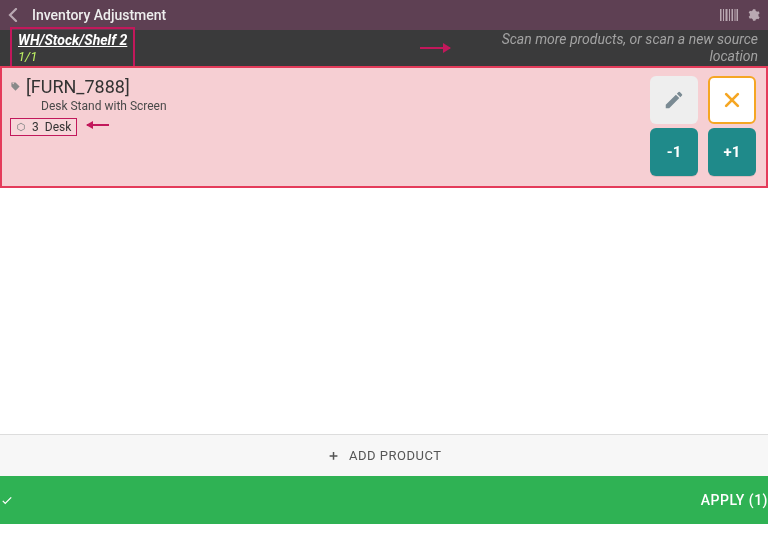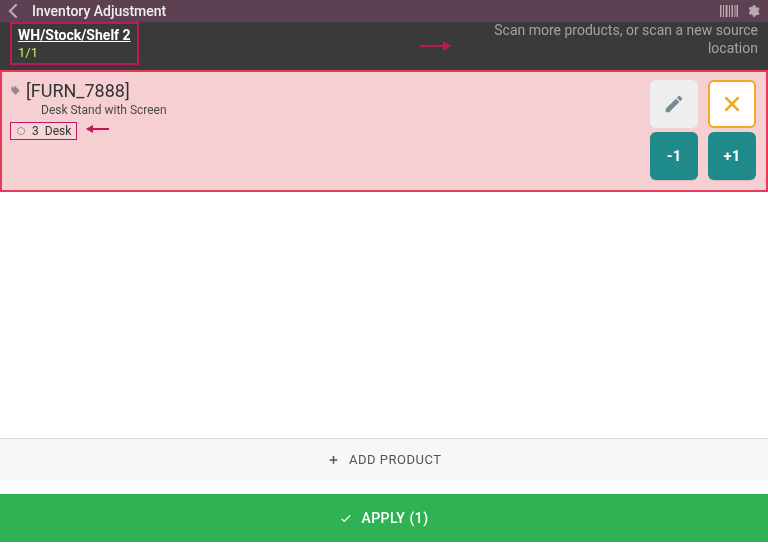--- a/index.html
+++ b/index.html
@@ -1,37 +1,38 @@
 <!DOCTYPE html>
 <html><head>
 <meta charset="utf-8">
 <style>
   * { box-sizing: border-box; margin: 0; padding: 0; font-family: -apple-system, BlinkMacSystemFont, "Segoe UI", Roboto, Arial, sans-serif; }
   html, body { width: 768px; height: 550px; overflow: hidden; background: #fff; }
   .topbar {
-    height: 22px;
+    height: 30px;
     background: #5e4053;
     color: #d6cdd2;
     display: flex;
     align-items: center;
     padding: 0 8px;
     font-size: 14px;
   }
   .topbar .back { width: 18px; color: #b9a8b2; cursor: pointer; }
   .topbar .title { font-weight: 500; color: #eee; margin-left: 6px; flex: 1; }
   .topbar .right-icons { display: flex; gap: 8px; align-items: center; }
   .icon-svg { display: block; }
   .subbar {
-    height: 48px;
+    height: 36px;
     background: #3a3a3b;
     color: #fff;
     display: flex;
-    align-items: flex-start;
+    align-items: center;
     padding: 0 10px;
     font-size: 14px;
+    font-style: italic;
   }
   .loc-box {
     border: 2px solid #c2185b;
     padding: 3px 6px 2px 6px;
     line-height: 1.25;
   }
   .loc-box .loc { font-weight: 700; color: #fff; text-decoration: underline; font-size: 14px; }
   .loc-box .progress { color: #bef264; font-size: 13px; }
   .subbar .spacer { flex: 1; }
   .subbar .hint { color: #a3a3a3; text-align: right; line-height: 1.25; max-width: 300px; }
@@ -90,22 +91,22 @@
     box-shadow: 0 1px 0 rgba(0,0,0,0.1);
   }
   .content-space { background: #fff; }
   .add-product {
     height: 42px; border-top: 1px solid #ddd; background: #f7f7f7;
     display: flex; align-items: center; justify-content: center;
     font-size: 13px; color: #555; letter-spacing: 0.5px; cursor: pointer;
   }
   .apply {
     height: 48px; background: #2fb254; color: #fff;
-    display: flex; align-items: center; justify-content: center;
-    font-size: 14px; letter-spacing: 0.5px; cursor: pointer; font-weight: 500; margin-top: 14px;
+    display: flex; align-items: center; justify-content: space-between;
+    font-size: 14px; letter-spacing: 0.5px; cursor: pointer; font-weight: 500;
   }
   .plus { font-weight: 700; margin-right: 8px; font-size: 14px;}
   .check { margin-right: 8px; }
   .tag-icon { color: #888; }
   .cube-icon { color: #999; }
 </style>
 </head>
 <body>
 
 <div class="topbar">

